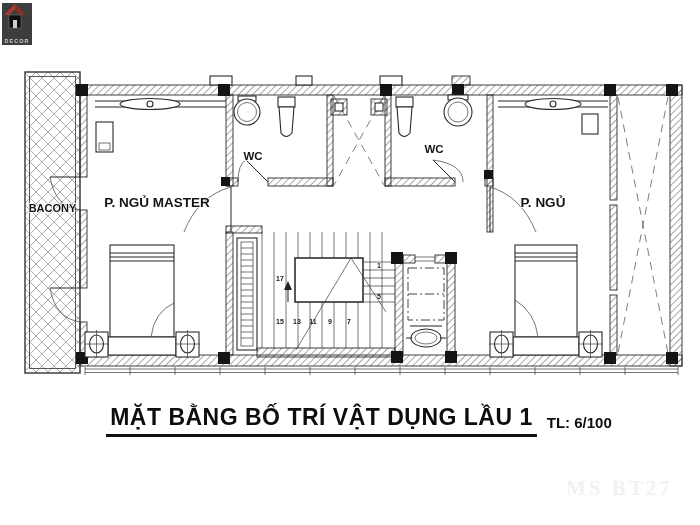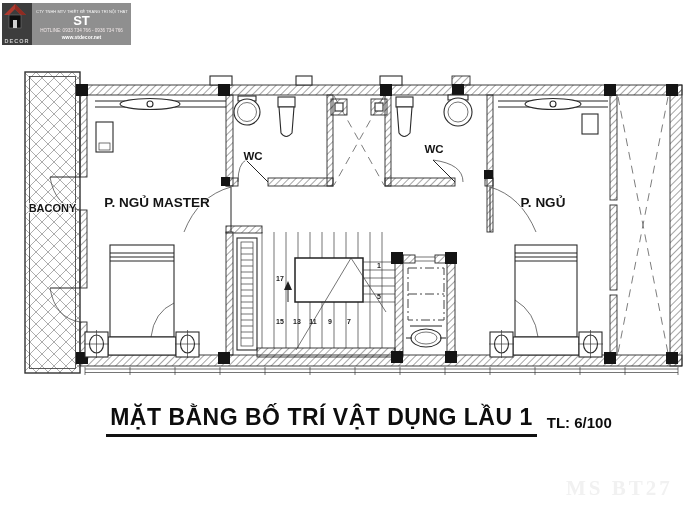--- a/index.html
+++ b/index.html
@@ -49,26 +49,20 @@
 
   <div class="logo">
     <div class="logo-tile">
       <svg width="26" height="30" viewBox="0 0 26 30">
         <polygon points="2,12 13,1 24,12 19,12 13,6 7,12" fill="#b03a2e"></polygon>
         <polygon points="13,1 24,12 19,12 13,6" fill="#8f2b21"></polygon>
         <rect x="7" y="12" width="12" height="13" fill="#0f0f0f" stroke="#777" stroke-width=".6"></rect>
         <rect x="11" y="17" width="4" height="8" fill="#cfcfcf"></rect>
       </svg>
       <div class="logo-brand">DECOR</div>
-    </div>
-    <div class="logo-panel">
-      <div class="logo-company">CTY TNHH MTV THIẾT KẾ TRANG TRÍ NỘI THẤT</div>
-      <div class="logo-st">ST</div>
-      <div class="logo-hotline">HOTLINE: 0933 734 766 - 0936 734 766</div>
-      <div class="logo-web">www.stdecor.net</div>
     </div>
   </div>
 
   <svg width="700" height="525" viewBox="0 0 700 525">
     <defs>
       <pattern id="hatch" width="5" height="5" patternUnits="userSpaceOnUse" patternTransform="rotate(45)">
         <line x1="0" y1="0" x2="0" y2="5" stroke="#5a5a5a" stroke-width="1.1"></line>
       </pattern>
       <pattern id="lattice" width="12" height="12" patternUnits="userSpaceOnUse">
         <path d="M0,0 L12,12 M12,0 L0,12" stroke="#8a8a8a" stroke-width=".7" fill="none"></path>

